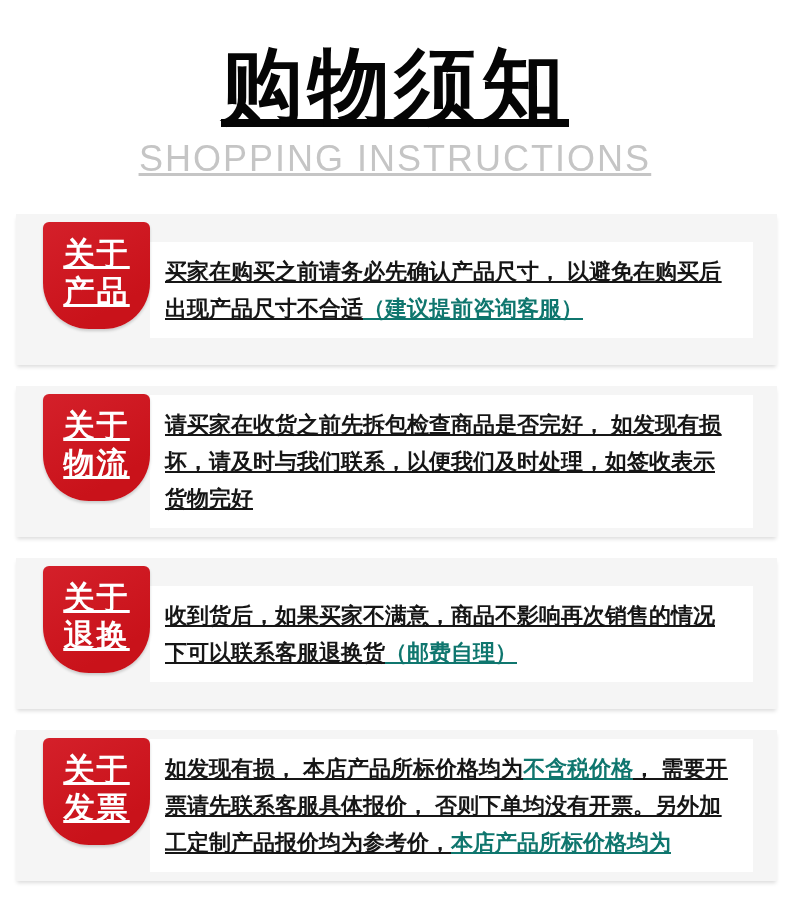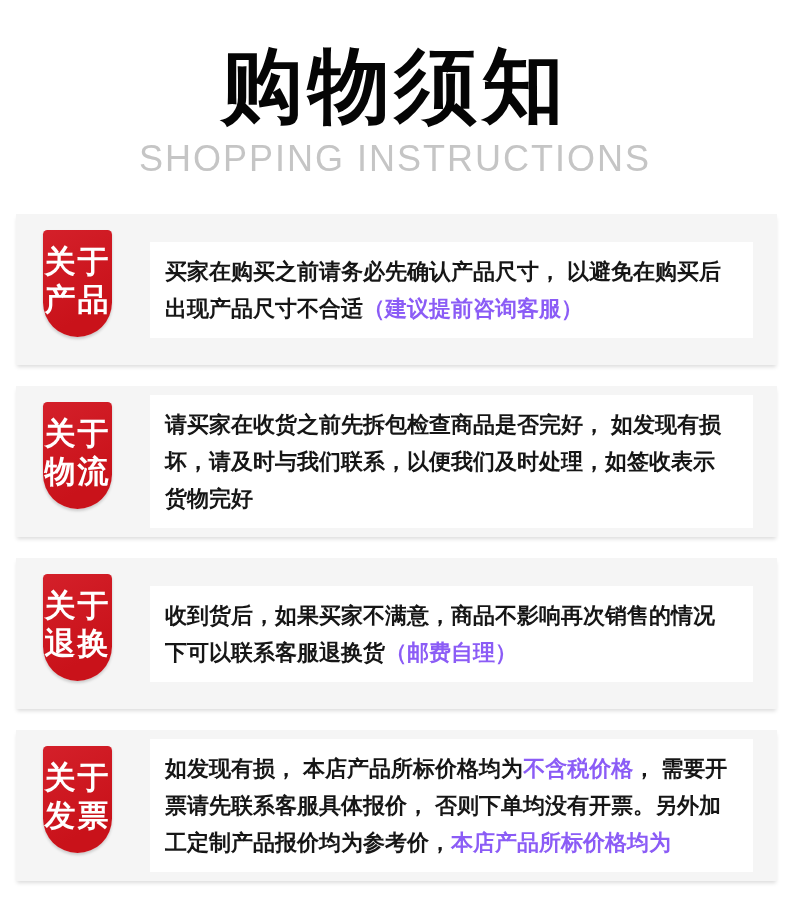--- a/index.html
+++ b/index.html
@@ -1,15 +1,15 @@
 <!DOCTYPE html>
 <html><head>
 <meta charset="utf-8">
 <style>
-  * { margin: 0; padding: 0; box-sizing: border-box; }
+  * { margin: 0; padding: 0; box-sizing: border-box; text-decoration: underline; }
   html, body { background: #ffffff; }
   body {
     width: 790px;
     min-height: 908px;
     margin: 0 auto;
     font-family: "Liberation Sans", "DejaVu Sans", sans-serif;
     overflow: hidden;
   }
   .header {
     text-align: center;
@@ -37,23 +37,23 @@
     position: relative;
     margin: 0 13px 21px 16px;
     min-height: 151px;
     background: #f5f5f5;
     box-shadow: 0 3px 4px -1px rgba(0,0,0,0.14);
     display: flex;
     align-items: center;
   }
   .badge {
     position: absolute;
-    top: 16px;
+    top: 8px;
     left: 27px;
-    width: 69px;
+    width: 107px;
     height: 107px;
     padding-top: 13px;
     background: linear-gradient(150deg, #d4202a 0%, #c9121a 75%);
     border-radius: 6px 6px 46px 46px;
     color: #ffffff;
     text-align: center;
     font-size: 31px;
     line-height: 38px;
     font-weight: 700;
     letter-spacing: 2px;
@@ -67,21 +67,21 @@
     padding: 11px 15px;
   }
   .content-text {
     font-size: 22px;
     line-height: 37px;
     font-weight: 700;
     color: #161616;
     white-space: pre-line;
   }
   .content-text .seg-red {
-    color: #8b5cf6;
+    color: #0f766e;
   }
 </style>
 </head>
 <body>
 
 <div class="header">
   <div class="page-title">购物须知</div>
   <div class="page-subtitle">SHOPPING INSTRUCTIONS</div>
 </div>
 

